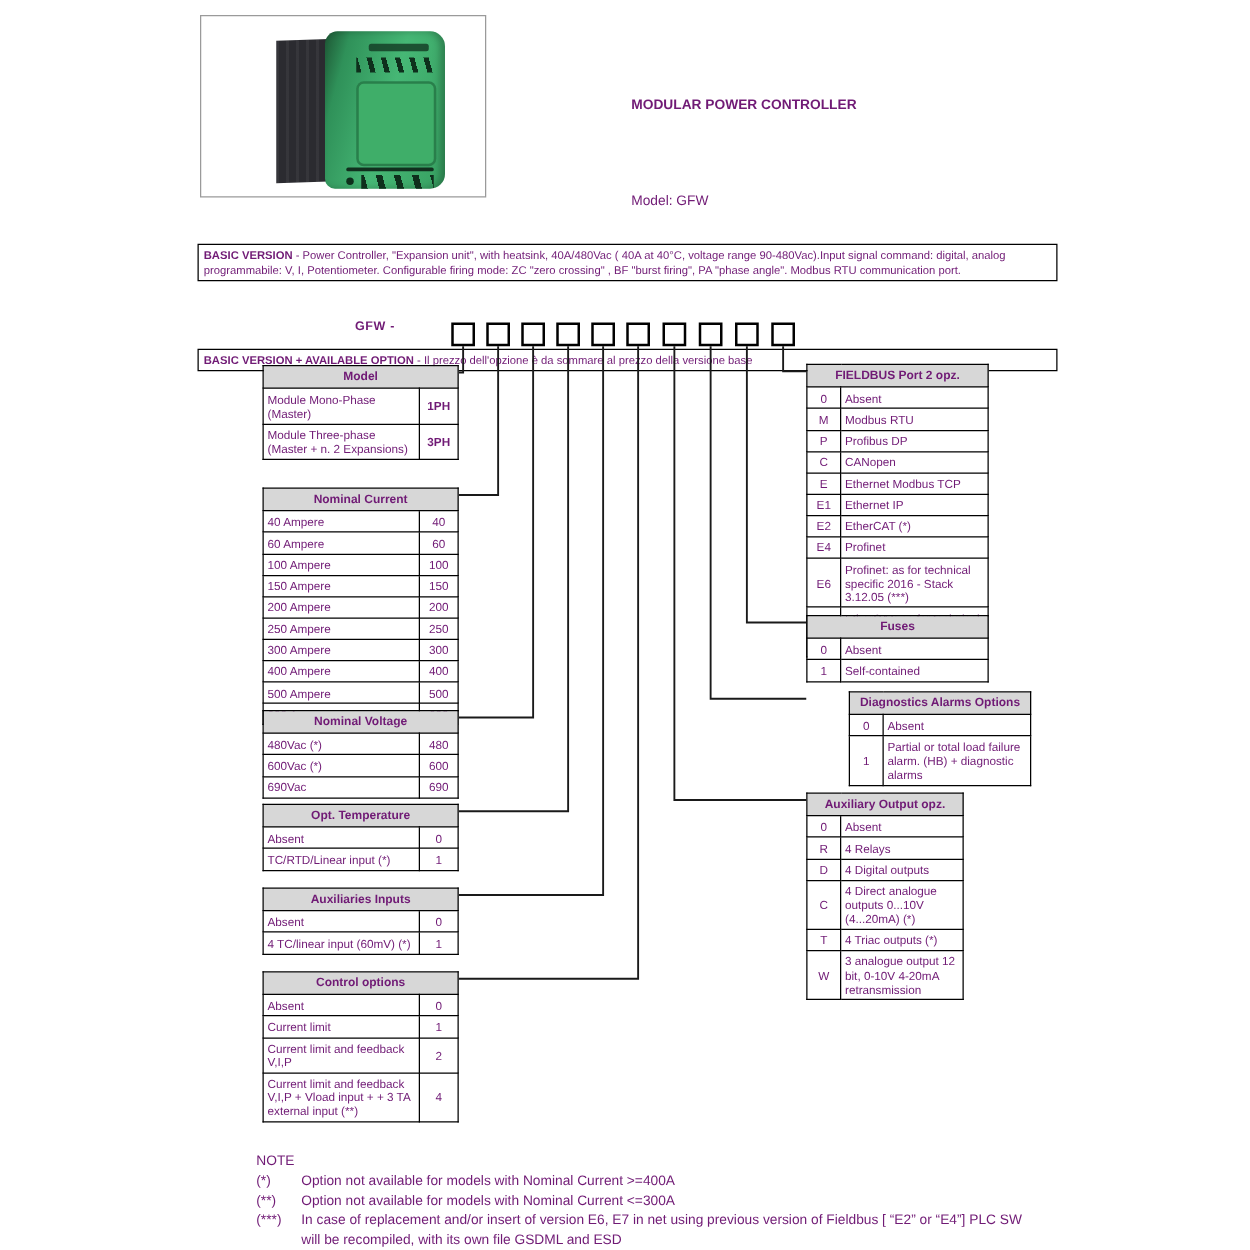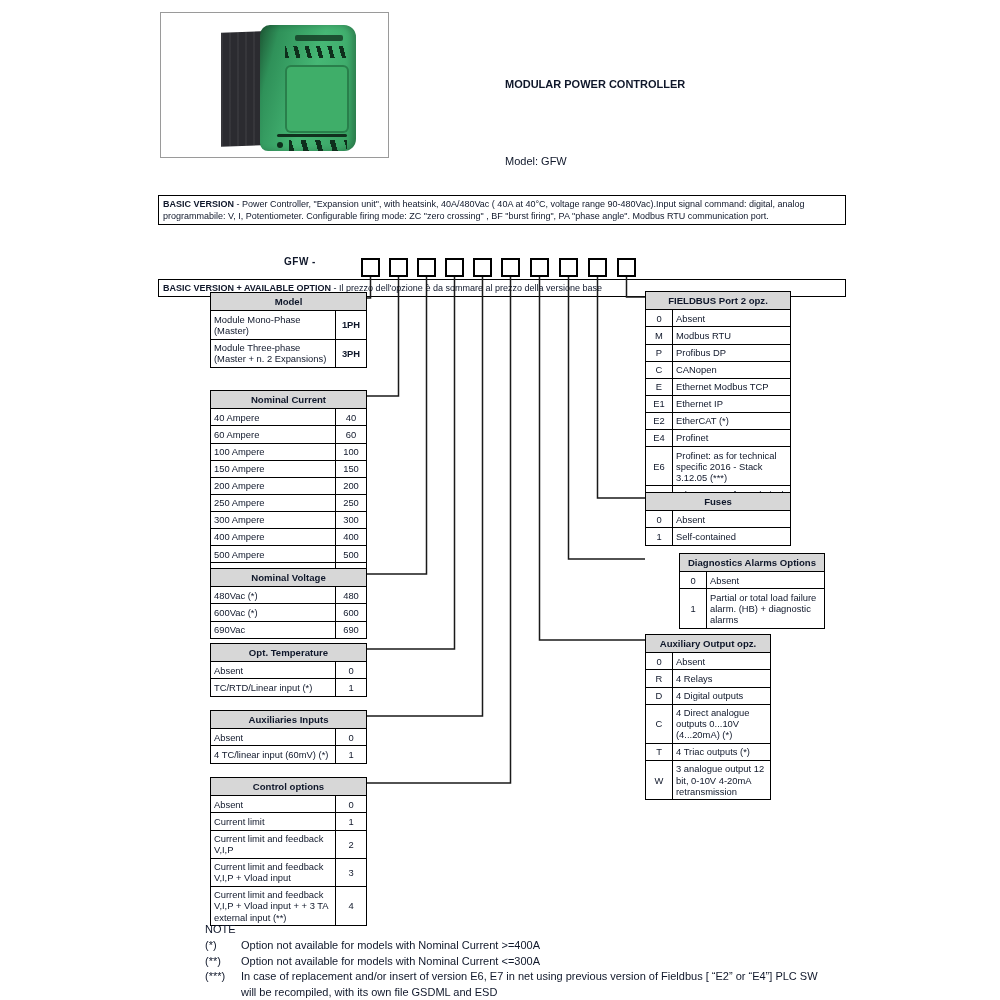--- a/index.html
+++ b/index.html
@@ -1,21 +1,21 @@
 <!DOCTYPE html>
 <html><head>
 <meta charset="utf-8">
 <style>
   html,body{margin:0;padding:0;background:#ffffff;}
   .page{
     position:relative;
     width:1000px;height:1000px;
     background:#ffffff;
     font-family:"Liberation Sans","DejaVu Sans",sans-serif;
-    color:#0f172a;
+    color:#701a75;
     overflow:hidden;
   }
   
   .photo-frame{
     position:absolute;left:160px;top:12px;width:227px;height:144px;
     border:1px solid #9a9a9a;background:#fff;overflow:hidden;
   }
   .heatsink{
     position:absolute;left:60px;top:18px;width:96px;height:114px;
     background:#2b2b30;
@@ -295,24 +295,20 @@
               <td class="label">Absent</td>
               <td class="code">0</td>
             </tr>
             <tr>
               <td class="label">Current limit</td>
               <td class="code">1</td>
             </tr>
             <tr>
               <td class="label">Current limit and feedback V,I,P</td>
               <td class="code">2</td>
-            </tr>
-            <tr>
-              <td class="label">Current limit and feedback V,I,P + Vload input</td>
-              <td class="code">3</td>
             </tr>
             <tr>
               <td class="label">Current limit and feedback V,I,P + Vload input + + 3 TA external input  (**)</td>
               <td class="code">4</td>
             </tr>
           </tbody>
         </table>
       </div>
       <div class="tbl-wrap" style="left: 645px; top: 291px; width: 146px;">
         <table class="opt-table side-right tbl-fieldbus">

